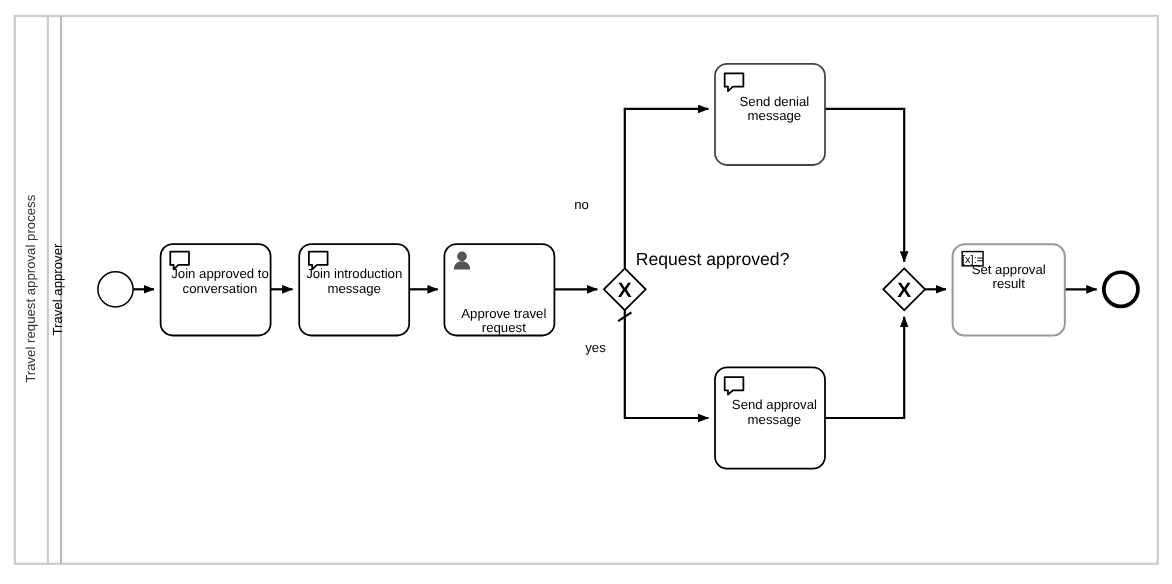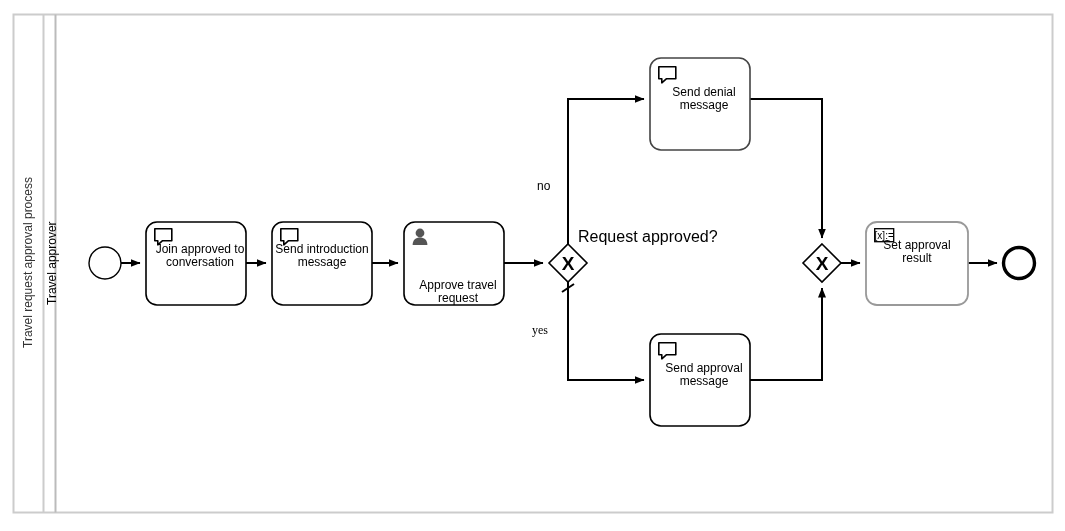--- a/index.html
+++ b/index.html
@@ -140,29 +140,29 @@
         <text x="822" y="270" font-family="'Liberation Sans', sans-serif" font-size="19" font-weight="bold" text-anchor="middle" fill="#000000">X</text>
       </g>
     </g>
   </svg>
 
   <div class="vlabel" style="left:21px; top:14px; height:498px;">Travel request approval process</div>
   <div class="vlabel" style="left:45px; top:14px; height:498px; color:#000000;">Travel approver</div>
 
   <div class="lbl task-label" style="left:146px; top:243px;">Join approved to
 conversation</div>
-  <div class="lbl task-label" style="left:266px; top:243px; width:112px;">Send introduction
+  <div class="lbl task-label" style="left:266px; top:243px; width:112px;">Join introduction
 message</div>
   <div class="lbl task-label" style="left:404px; top:243px;margin-top:36px;">Approve travel
 request</div>
   <div class="lbl task-label" style="left:650px; top:86px;">Send denial
 message</div>
   <div class="lbl task-label" style="left:650px; top:362px;">Send approval
 message</div>
   <div class="lbl task-label" style="left:866px; top:239px; width:102px;">Set approval
 result</div>
 
   <div class="lbl gw-label" style="left:578px; top:230px;">Request approved?</div>
 
-  <div class="lbl flow-label" style="left:537px; top:180px;">no</div>
-  <div class="lbl flow-label" style="left:532px; top:324px;font-family:Liberation Serif, serif;">yes</div>
+  <div class="lbl flow-label" style="left:522px; top:180px;">no</div>
+  <div class="lbl flow-label" style="left:532px; top:310px;">yes</div>
 
 </div>
 
 </body></html>

